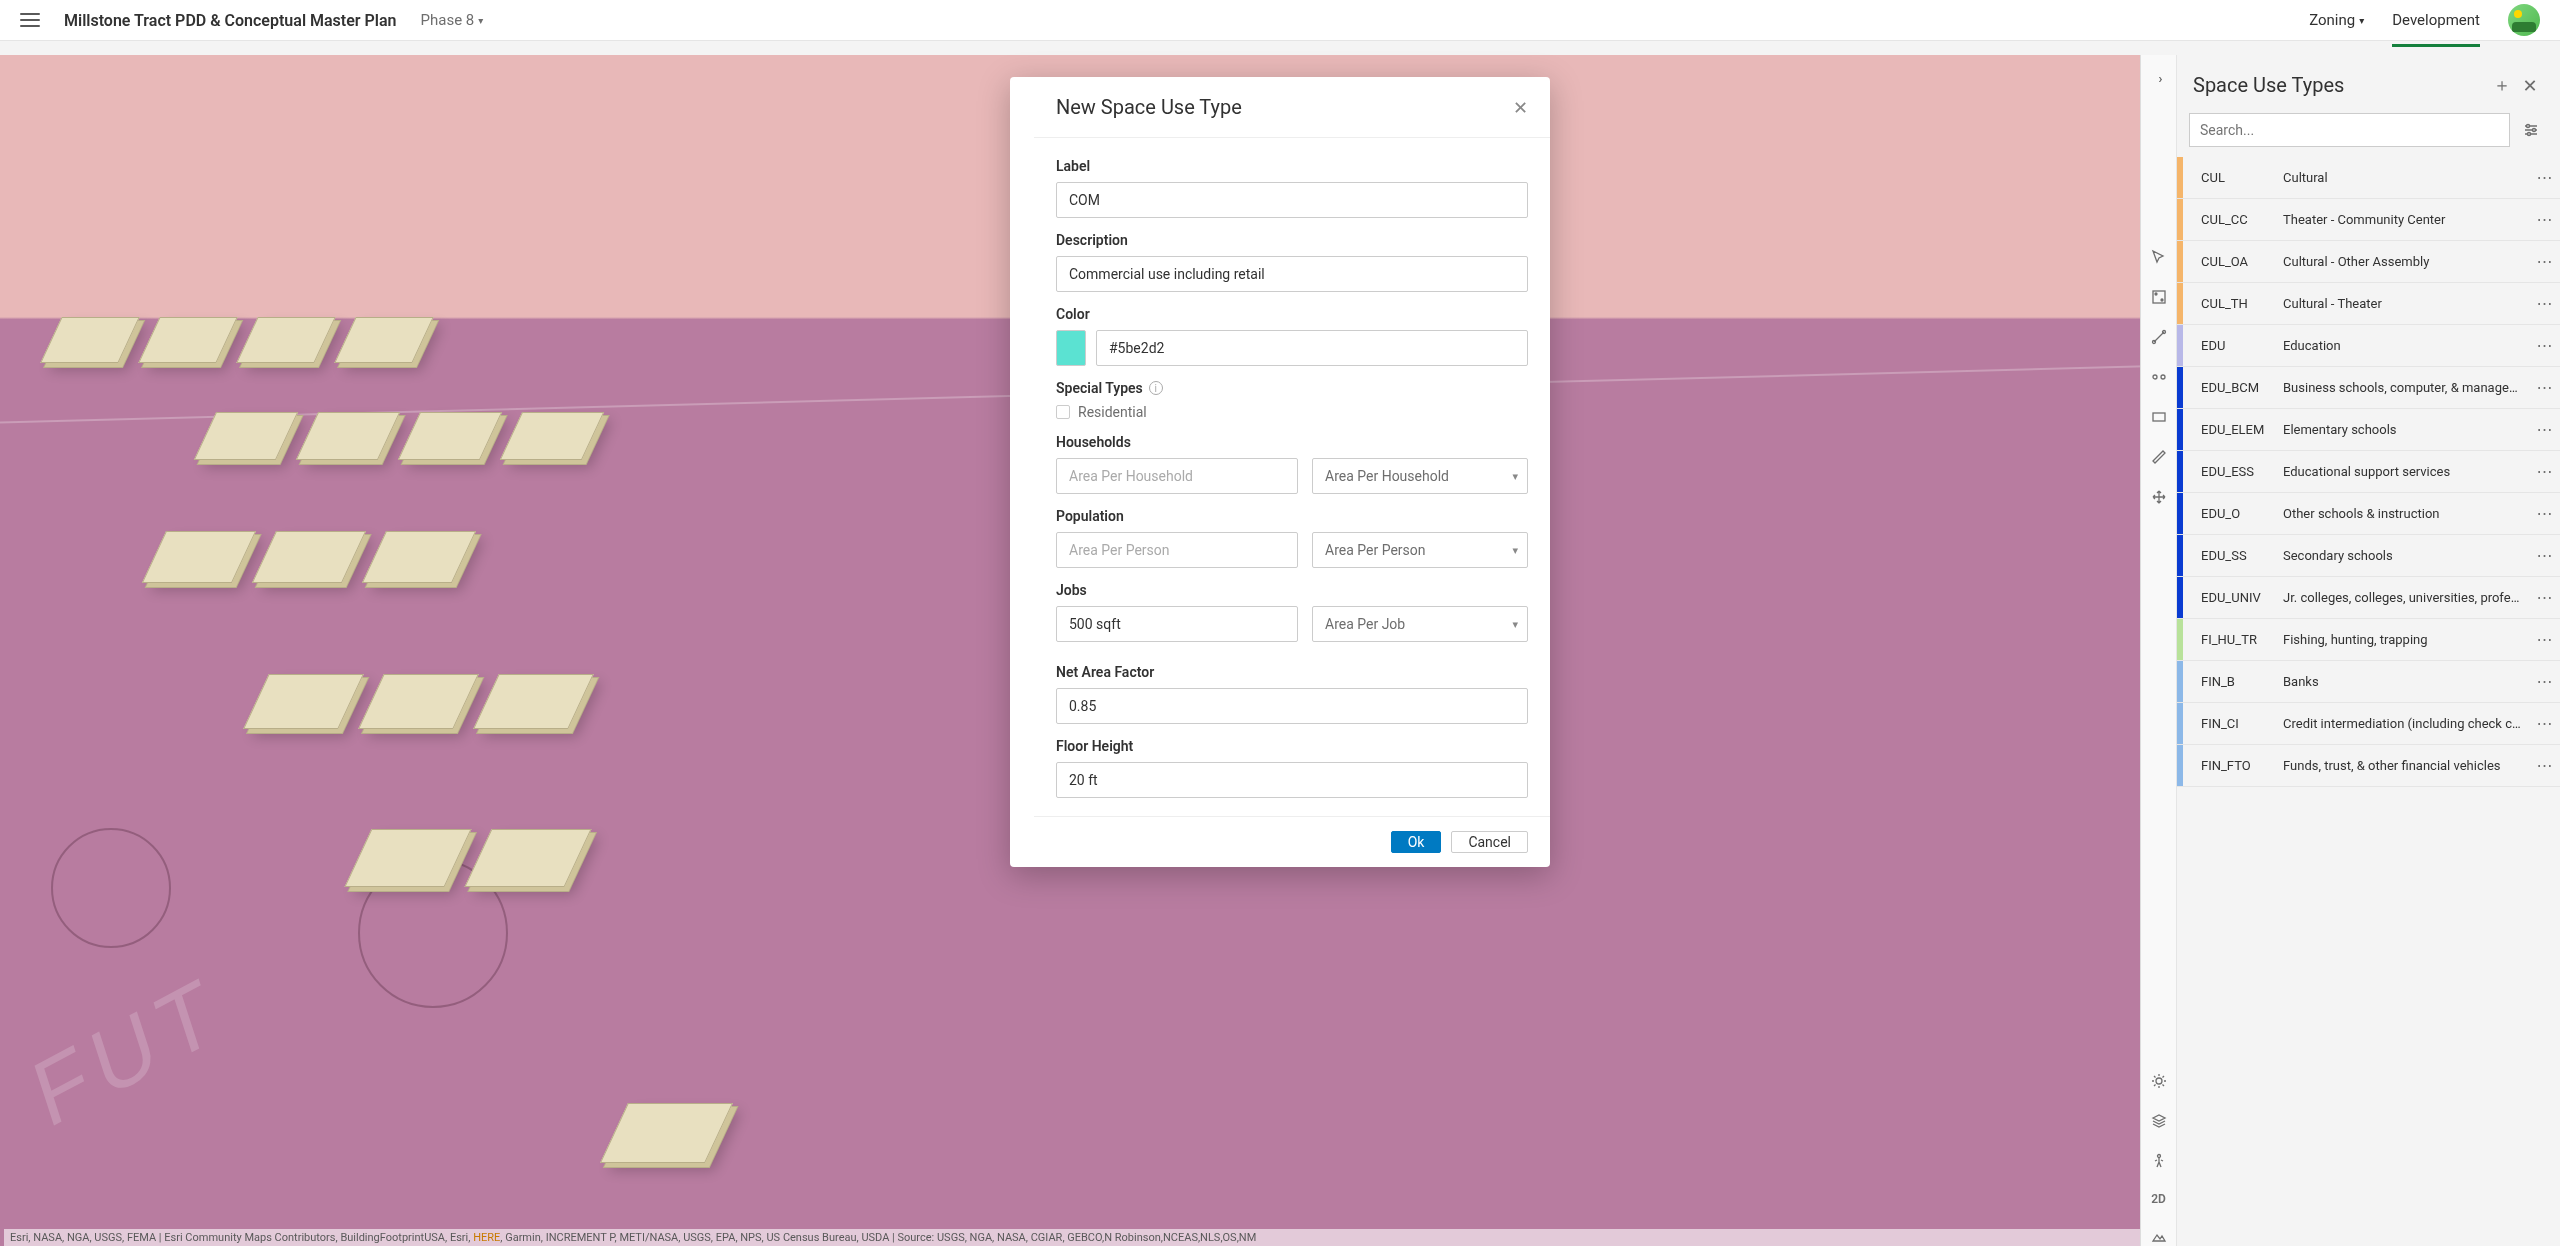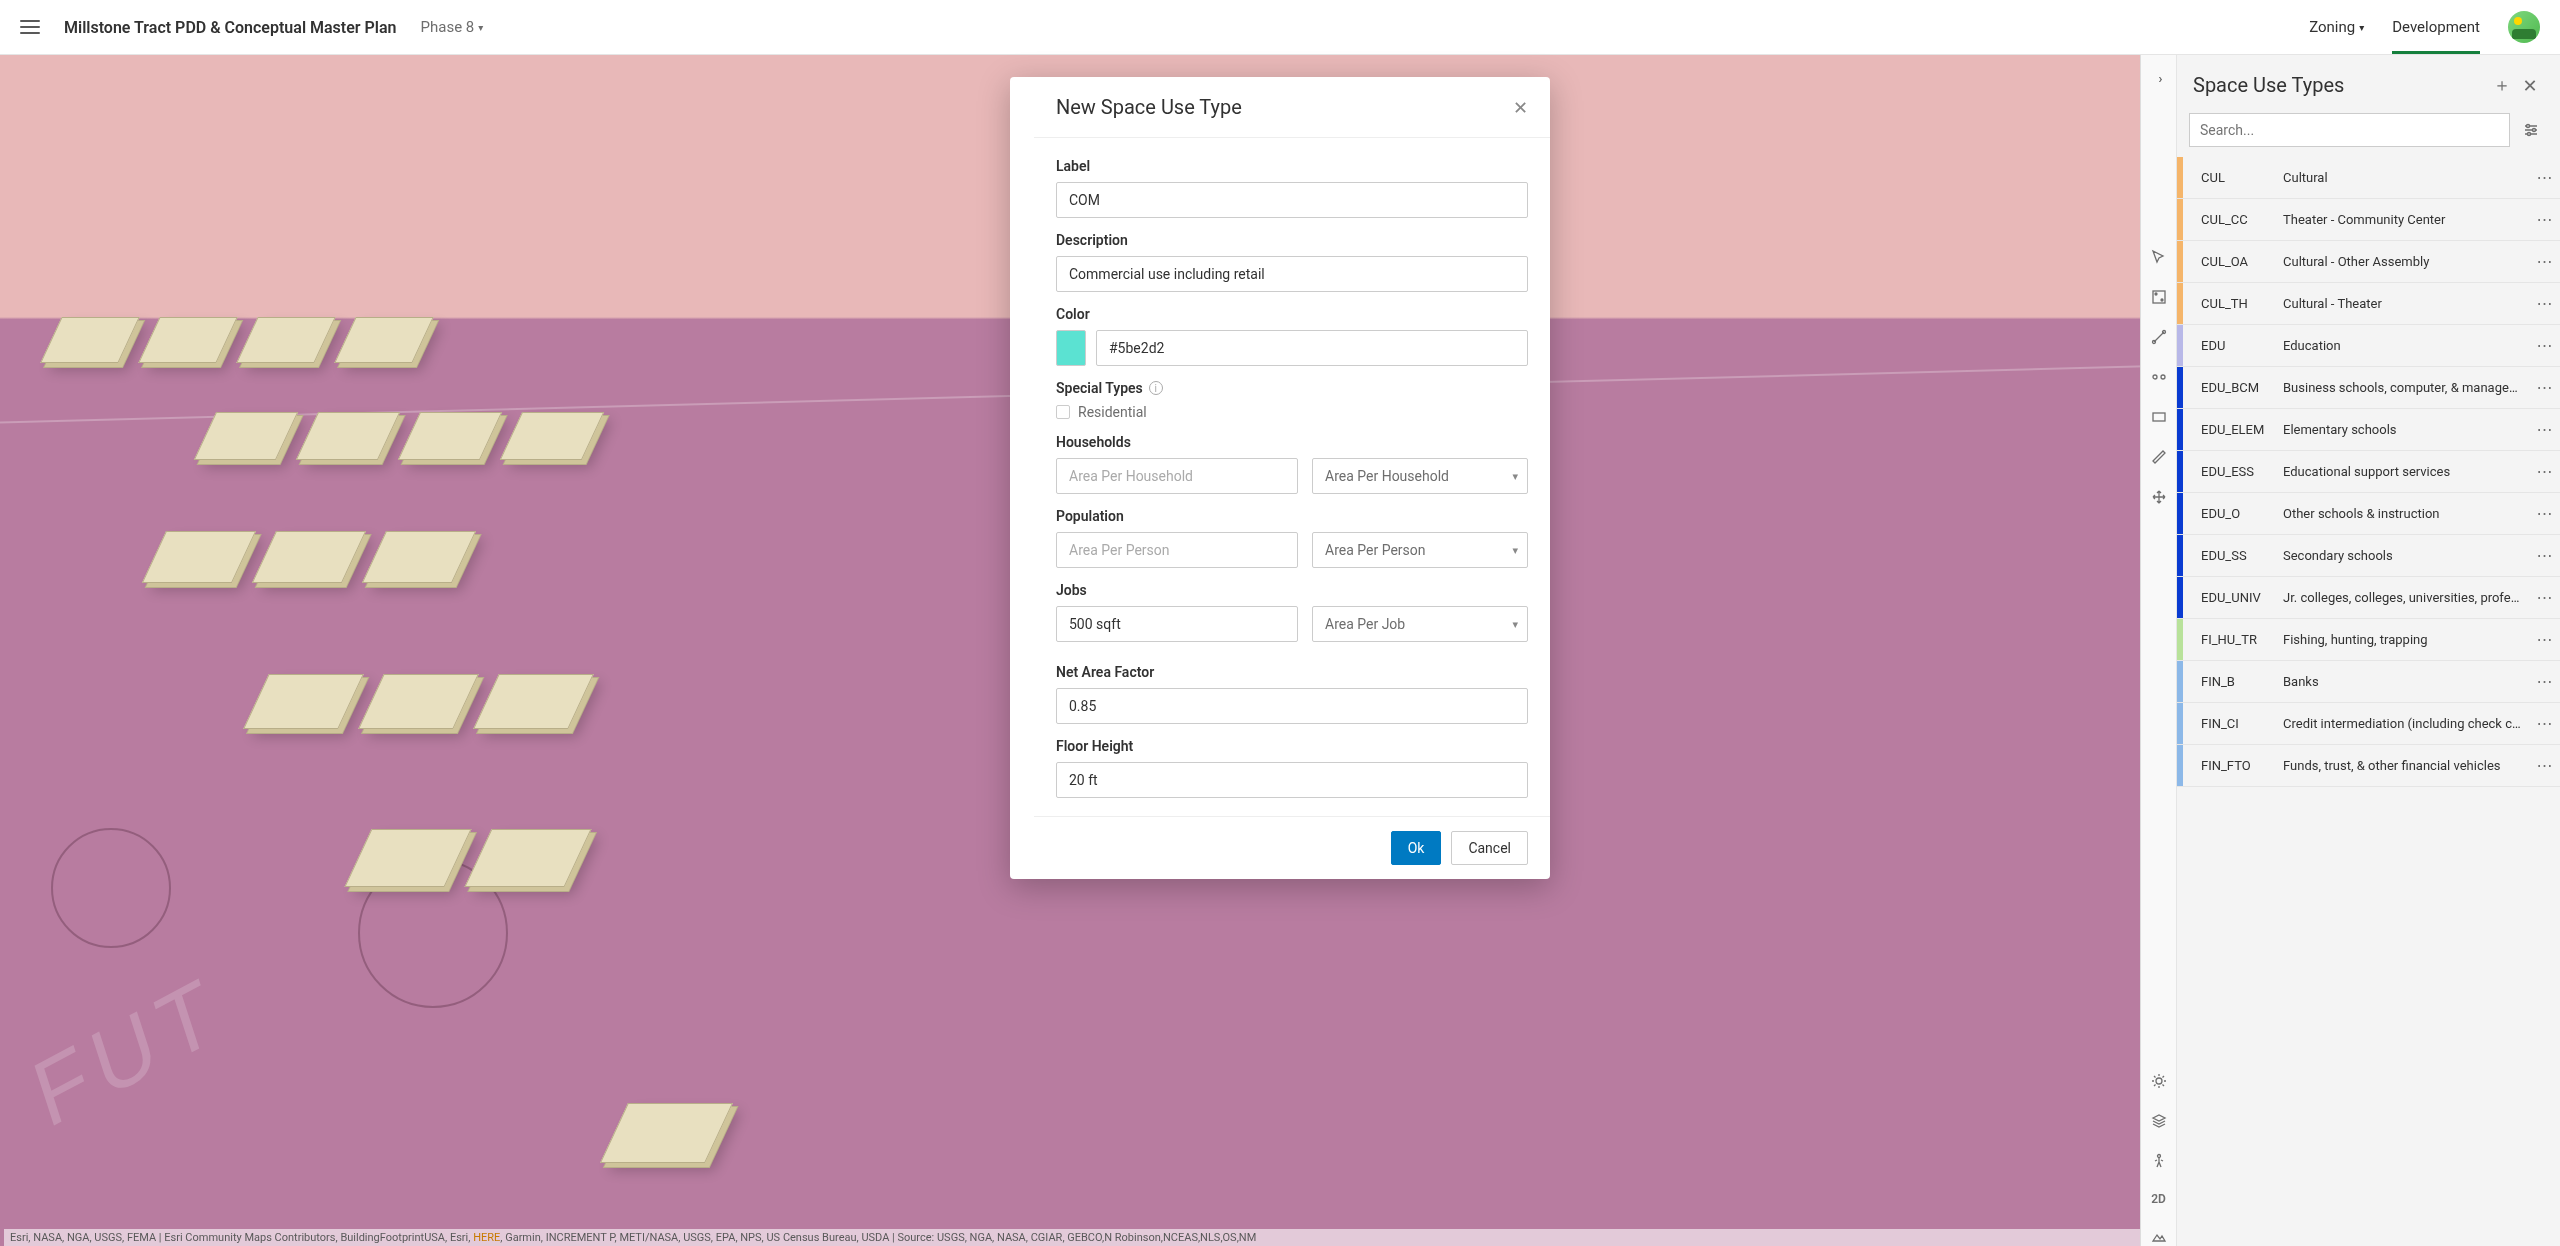--- a/index.html
+++ b/index.html
@@ -1,20 +1,20 @@
 <!DOCTYPE html>
 <html><head>
 <meta charset="utf-8">
 <style>
 * { box-sizing: border-box; margin: 0; padding: 0; font-family: -apple-system, BlinkMacSystemFont, "Segoe UI", Roboto, "Helvetica Neue", Arial, sans-serif; }
 html, body { width: 100%; height: 100%; overflow: hidden; }
 body { background: #f4f4f4; color: #323232; font-size: 14px; }
 
 
-.topbar { height: 55px; display: flex; align-items: center; padding: 0 20px; background: #fff; border-bottom: 1px solid #e5e5e5; position: relative; z-index: 10; }
+.topbar { height: 41px; display: flex; align-items: center; padding: 0 20px; background: #fff; border-bottom: 1px solid #e5e5e5; position: relative; z-index: 10; }
 .hamburger { width: 20px; height: 14px; display: flex; flex-direction: column; justify-content: space-between; cursor: pointer; margin-right: 24px; }
 .hamburger span { height: 2px; background: #595959; border-radius: 1px; }
 .project-title { font-size: 16px; font-weight: 600; color: #323232; margin-right: 24px; }
 .phase-dropdown { color: #6e6e6e; font-size: 15px; cursor: pointer; display: flex; align-items: center; gap: 4px; }
 .phase-dropdown::after { content: "▾"; font-size: 10px; }
 .topbar-right { margin-left: auto; display: flex; align-items: center; gap: 28px; }
 .nav-link { color: #323232; font-size: 15px; cursor: pointer; display: flex; align-items: center; gap: 4px; padding: 18px 0; }
 .nav-link.dropdown::after { content: "▾"; font-size: 10px; }
 .nav-link.active { border-bottom: 3px solid #15803d; padding-bottom: 15px; }
 .avatar { width: 32px; height: 32px; border-radius: 50%; background: linear-gradient(135deg, #7fd87f 0%, #4fb84f 100%); position: relative; overflow: hidden; }
@@ -81,21 +81,21 @@
 .color-swatch { width: 30px; height: 36px; background: #5be2d2; border: 1px solid #ccc; border-radius: 2px; }
 .color-input { flex: 1; }
 .checkbox-row { display: flex; align-items: center; gap: 8px; color: #6e6e6e; font-size: 14px; margin-top: 6px; }
 .checkbox-box { width: 14px; height: 14px; border: 1px solid #ccc; border-radius: 2px; background: #fff; }
 .two-col { display: flex; gap: 14px; }
 .two-col > * { flex: 1; }
 .select-wrap { position: relative; }
 .select-input { width: 100%; height: 36px; border: 1px solid #ccc; border-radius: 2px; padding: 0 28px 0 12px; font-size: 14px; color: #6e6e6e; background: #fff; appearance: none; outline: none; cursor: pointer; }
 .select-wrap::after { content: "▾"; position: absolute; right: 10px; top: 50%; transform: translateY(-50%); color: #888; font-size: 11px; pointer-events: none; }
 .modal-footer { padding: 14px 22px; border-top: 1px solid #eee; display: flex; justify-content: flex-end; gap: 10px; }
-.btn { height: 34px; padding: 0 16px; border-radius: 2px; font-size: 14px; cursor: pointer; border: 1px solid #ccc; background: #fff; color: #323232; }
+.btn { height: 22px; padding: 0 16px; border-radius: 2px; font-size: 14px; cursor: pointer; border: 1px solid #ccc; background: #fff; color: #323232; }
 .btn-primary { background: #007ac2; border-color: #007ac2; color: #fff; }
 </style>
 </head>
 <body>
 
 <div class="topbar">
   <div class="hamburger">
       <span></span>
       <span></span>
       <span></span>

